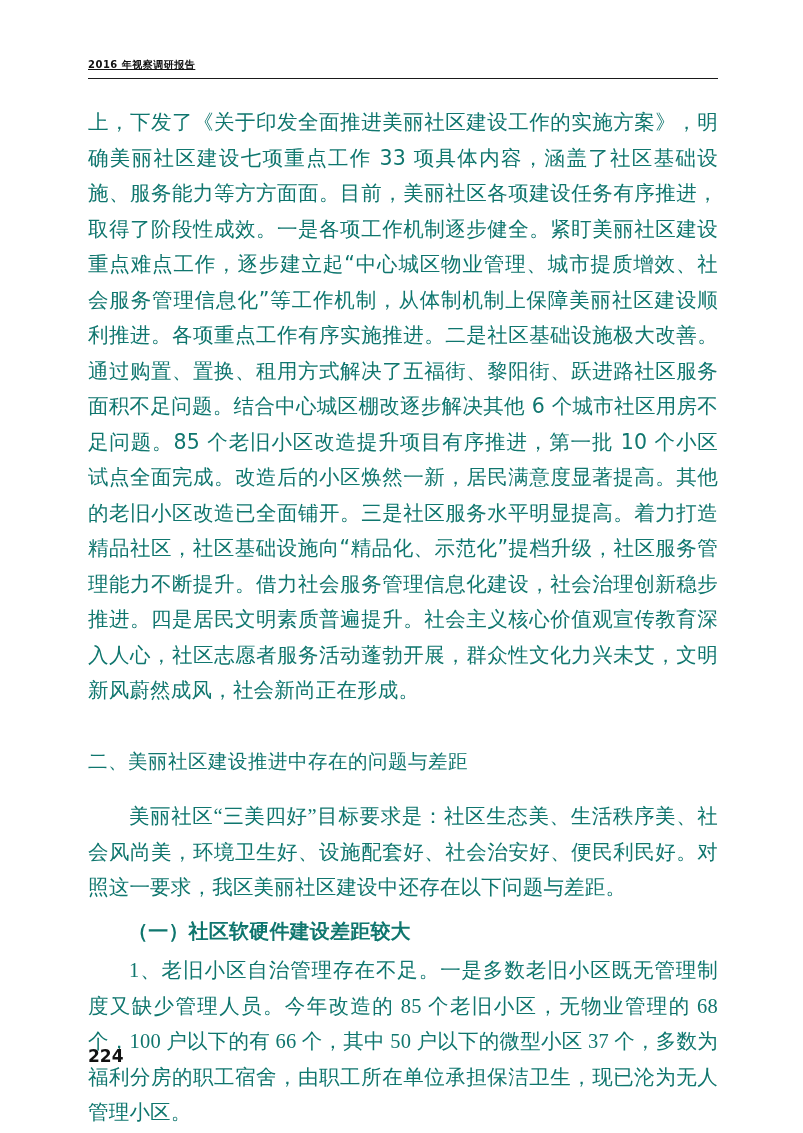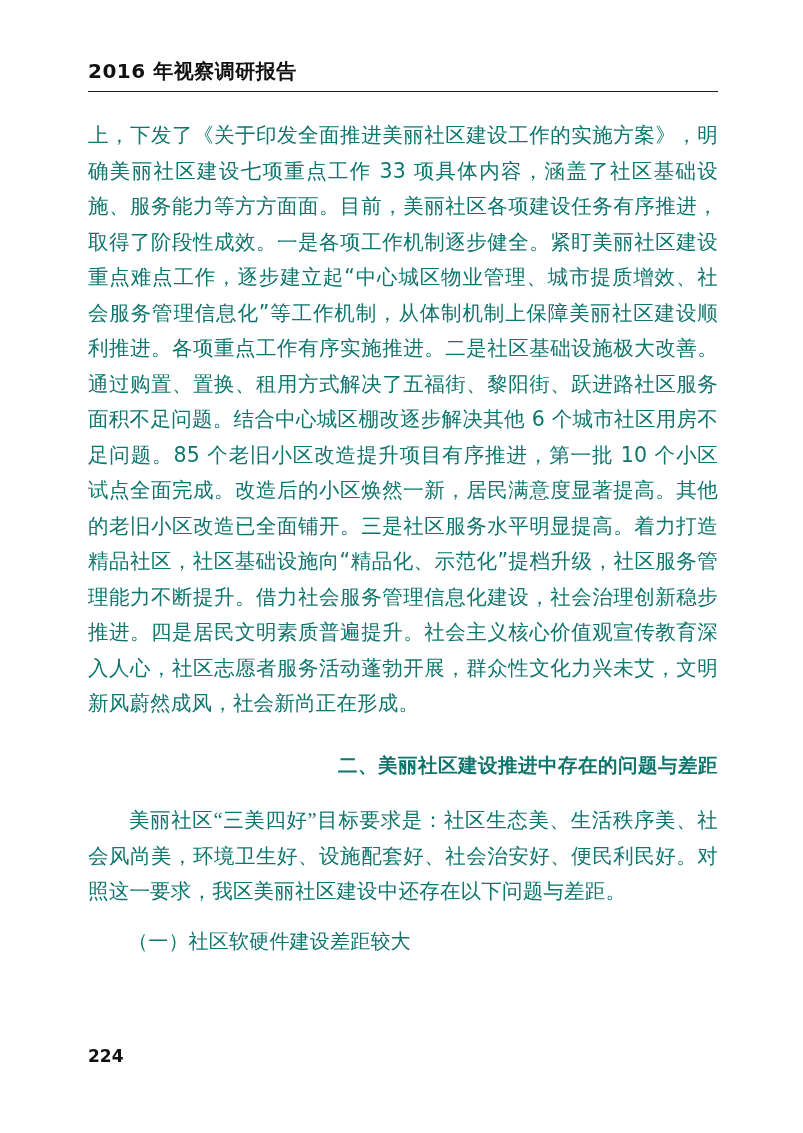--- a/index.html
+++ b/index.html
@@ -18,25 +18,26 @@
     color: #101010;
     overflow: hidden;
   }
   .inner {
     position: absolute;
     left: 88px;
     top: 58px;
     width: 630px;
   }
   .header-row {
-    font-size: 20px;
+    font-size: 10px;
     font-weight: bold;
     letter-spacing: 0.5px;
     color: #111;
     padding-bottom: 6px;
+    text-decoration: underline;
   }
   .header-rule {
     border-bottom: 1.6px solid #1a1a1a;
     width: 630px;
     margin-bottom: 26px;
   }
   .body-text {
     font-size: 20.5px;
     line-height: 35.5px;
     text-align: justify;
@@ -46,29 +47,29 @@
   }
   .body-text p {
     margin: 0 0 0 0;
   }
   .indent2 {
     text-indent: 2em;
     font-family: Liberation Serif, serif;
   }
   .section-head {
     font-size: 19.5px;
-    font-weight: bold;
-    text-align: right;
-    margin: 26px 0 20px 0;
+    font-weight: normal;
+    text-align: left;
+    margin: 35px 0 20px 0;
     letter-spacing: 0.5px;
   }
   .sub-head {
     font-size: 20px;
-    font-weight: normal;
-    margin: 14px 0 4px 0;
+    font-weight: bold;
+    margin: 8px 0 4px 0;
     text-indent: 2em;
   }
   .page-number {
     position: absolute;
     left: 88px;
     top: 1046px;
     font-size: 17px;
     font-weight: bold;
     color: #111;
   }
@@ -86,19 +87,20 @@
     <div class="body-text">
 
       <p>上，下发了《关于印发全面推进美丽社区建设工作的实施方案》，明确美丽社区建设七项重点工作 33 项具体内容，涵盖了社区基础设施、服务能力等方方面面。目前，美丽社区各项建设任务有序推进，取得了阶段性成效。一是各项工作机制逐步健全。紧盯美丽社区建设重点难点工作，逐步建立起“中心城区物业管理、城市提质增效、社会服务管理信息化”等工作机制，从体制机制上保障美丽社区建设顺利推进。各项重点工作有序实施推进。二是社区基础设施极大改善。通过购置、置换、租用方式解决了五福街、黎阳街、跃进路社区服务面积不足问题。结合中心城区棚改逐步解决其他 6 个城市社区用房不足问题。85 个老旧小区改造提升项目有序推进，第一批 10 个小区试点全面完成。改造后的小区焕然一新，居民满意度显著提高。其他的老旧小区改造已全面铺开。三是社区服务水平明显提高。着力打造精品社区，社区基础设施向“精品化、示范化”提档升级，社区服务管理能力不断提升。借力社会服务管理信息化建设，社会治理创新稳步推进。四是居民文明素质普遍提升。社会主义核心价值观宣传教育深入人心，社区志愿者服务活动蓬勃开展，群众性文化力兴未艾，文明新风蔚然成风，社会新尚正在形成。</p>
 
       <div class="section-head">二、美丽社区建设推进中存在的问题与差距</div>
 
       <p class="indent2">美丽社区“三美四好”目标要求是：社区生态美、生活秩序美、社会风尚美，环境卫生好、设施配套好、社会治安好、便民利民好。对照这一要求，我区美丽社区建设中还存在以下问题与差距。</p>
 
       <div class="sub-head">（一）社区软硬件建设差距较大</div>
 
+      <p class="indent2">1、老旧小区自治管理存在不足。一是多数老旧小区既无管理制度又缺少管理人员。今年改造的 85 个老旧小区，无物业管理的 68 个，100 户以下的有 66 个，其中 50 户以下的微型小区 37 个，多数为福利分房的职工宿舍，由职工所在单位承担保洁卫生，现已沦为无人管理小区。</p>
 
     </div>
   </div>
 
   <div class="page-number">224</div>
 
 </div>
 
 </body></html>

